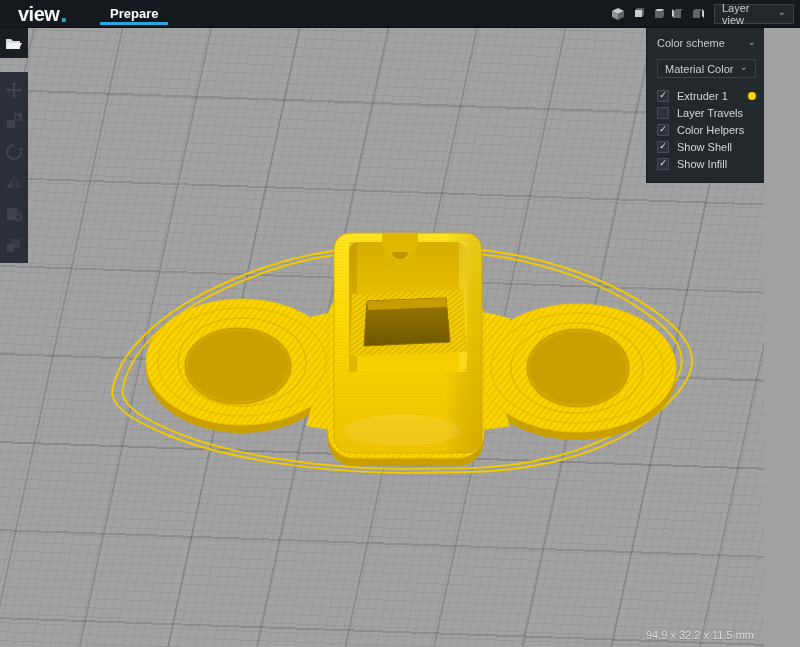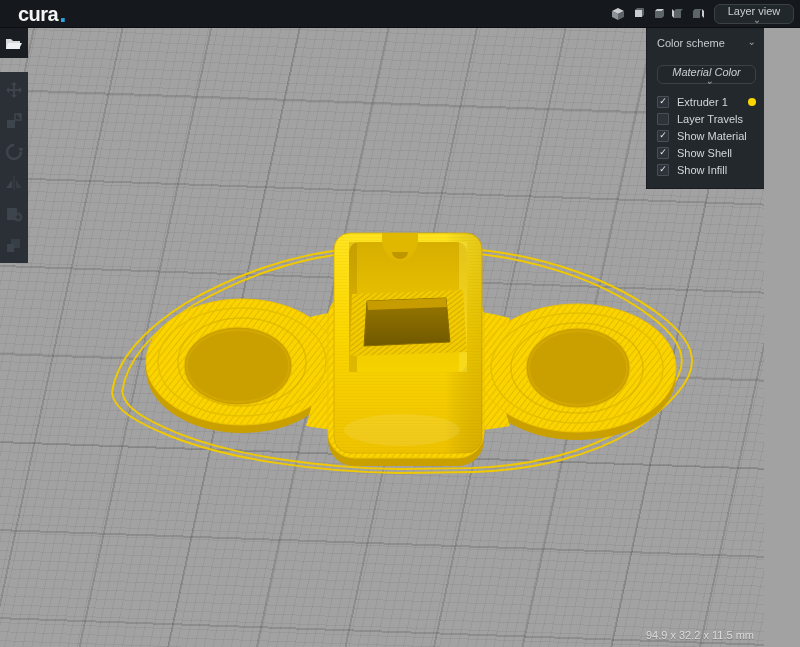--- a/index.html
+++ b/index.html
@@ -17,22 +17,22 @@
   .tabs{display:flex;align-items:stretch;margin-left:-12px;}
   .tab{position:relative;display:flex;align-items:center;padding:0 22px;font-size:13px;
     color:#7a828a;cursor:pointer;}
   .tab.active{color:#ffffff;font-weight:bold;}
   .tab.active::after{content:"";position:absolute;left:12px;right:12px;bottom:2px;height:3px;
     background:var(--accent);}
   .topbar-right{margin-left:auto;display:flex;align-items:center;padding-right:6px;gap:8px;}
   .viewcubes{display:flex;align-items:center;gap:4px;}
   .cubebtn{width:16px;height:16px;display:flex;align-items:center;justify-content:center;cursor:pointer;}
   .dd{display:flex;align-items:center;justify-content:space-between;background:#22272c;
-    border:1px solid #3a4147;border-radius:6px;color:#c9ced3;font-size:11px;height:20px;
-    padding:0 7px;cursor:pointer;flex-direction:column;}
+    border:1px solid #3a4147;border-radius:0;color:#c9ced3;font-size:11px;height:20px;
+    padding:0 7px;cursor:pointer;}
   .dd .chev{color:#9aa1a7;font-size:10px;line-height:1;margin-left:6px;transform:translateY(-2px);}
   .view-dd{width:80px;}
 
   
   .viewport{position:absolute;left:0;top:28px;width:764px;height:619px;overflow:hidden;background:#a2a2a2;}
   .grid{position:absolute;left:-120px;top:-120px;width:1100px;height:900px;background-color:#a2a2a2;
     background-image:
       repeating-linear-gradient(0deg, rgba(0,0,0,0.00) 0 8px, rgba(0,0,0,0.055) 8px 9px),
       repeating-linear-gradient(90deg, rgba(0,0,0,0.00) 0 8px, rgba(0,0,0,0.055) 8px 9px),
       repeating-linear-gradient(0deg, rgba(0,0,0,0.00) 0 86px, rgba(0,0,0,0.13) 86px 88px),
@@ -46,21 +46,21 @@
   .toolcol{position:absolute;left:0;top:44px;width:28px;background:#2a3036;z-index:20;
     display:flex;flex-direction:column;align-items:center;padding:8px 0;gap:11px;}
   .toolbtn{width:20px;height:20px;display:flex;align-items:center;justify-content:center;
     opacity:0.9;cursor:pointer;}
 
   
   .panel{position:absolute;right:0;top:0;width:118px;background:#23282d;z-index:20;
     padding:9px 8px 12px 10px;border-left:1px solid #181c20;border-bottom:1px solid #181c20;color:#ccd1d5;}
   .panel .hdr{display:flex;align-items:center;justify-content:space-between;font-size:11px;color:#c6cbd0;}
   .panel .hdr .chev{font-size:10px;color:#9aa1a7;transform:translateY(-2px);}
-  .scheme-dd{margin-top:16px;height:19px;font-size:11px;font-style:italic;}
+  .scheme-dd{margin-top:10px;height:19px;font-size:11px;}
   .optlist{margin-top:11px;display:flex;flex-direction:column;gap:4px;}
   .optrow{display:flex;align-items:center;height:13px;cursor:pointer;}
   .cb{width:12px;height:12px;background:#2d3339;border:1px solid #474e55;border-radius:1px;
     display:flex;align-items:center;justify-content:center;flex:none;}
   .cb .tick{display:none;color:#e8ebed;font-size:9px;line-height:1;transform:translateY(-0.5px);}
   .optrow.on .cb .tick{display:block;}
   .optrow .lbl{font-size:11px;color:#d3d7db;margin-left:8px;white-space:nowrap;}
   .swatch{width:8px;height:8px;border-radius:50%;margin-left:auto;flex:none;}
 
   
@@ -84,24 +84,25 @@
   .dims{position:absolute;right:10px;bottom:6px;font-size:11px;color:#dcdcdc;
     text-shadow:0 1px 1px rgba(0,0,0,0.25);z-index:10;}
 </style>
 </head>
 <body>
 
 <div class="stage">
 
   <div class="topbar">
     <div class="logo">
-      <span class="word">cura</span>
+      <span class="word">view</span>
       <span class="dot">.</span>
     </div>
     <div class="tabs">
+      <div class="tab active">Prepare</div>
     </div>
     <div class="topbar-right">
       <div class="viewcubes">
         <span class="cubebtn">
           <svg width="14" height="14" viewBox="0 0 14 14">
               <polygon points="7,1 13,4 7,7 1,4" fill="#c9cdd0"></polygon>
               <polygon points="1,4 7,7 7,13 1,10" fill="#8d9398"></polygon>
               <polygon points="13,4 7,7 7,13 13,10" fill="#5d646a"></polygon>
             </svg>
         </span>
@@ -296,21 +297,21 @@
           <span class="swatch" style="background: rgb(252, 212, 0);"></span>
         </div>
         <div class="optrow">
           <span class="cb"></span>
           <span class="lbl">Layer Travels</span>
         </div>
         <div class="optrow on">
           <span class="cb">
               <span class="tick">✓</span>
             </span>
-          <span class="lbl">Show Material</span>
+          <span class="lbl">Color Helpers</span>
         </div>
         <div class="optrow on">
           <span class="cb">
               <span class="tick">✓</span>
             </span>
           <span class="lbl">Show Shell</span>
         </div>
         <div class="optrow on">
           <span class="cb">
               <span class="tick">✓</span>

